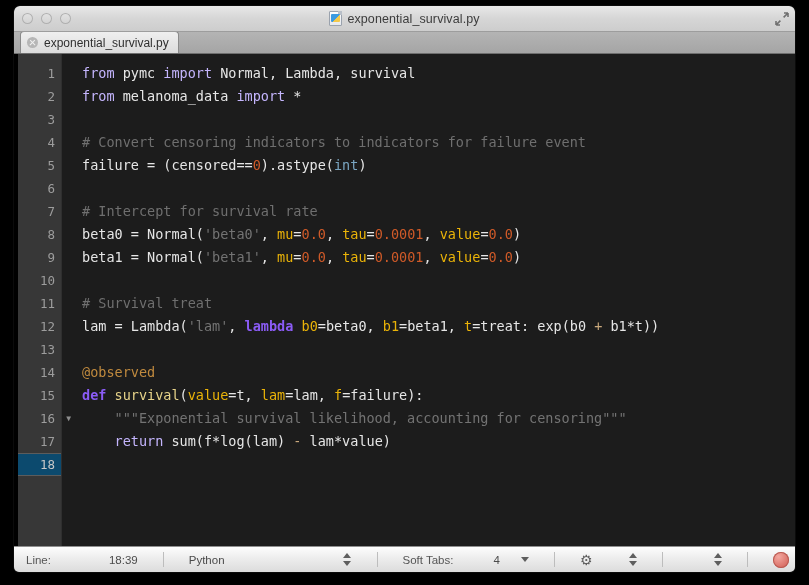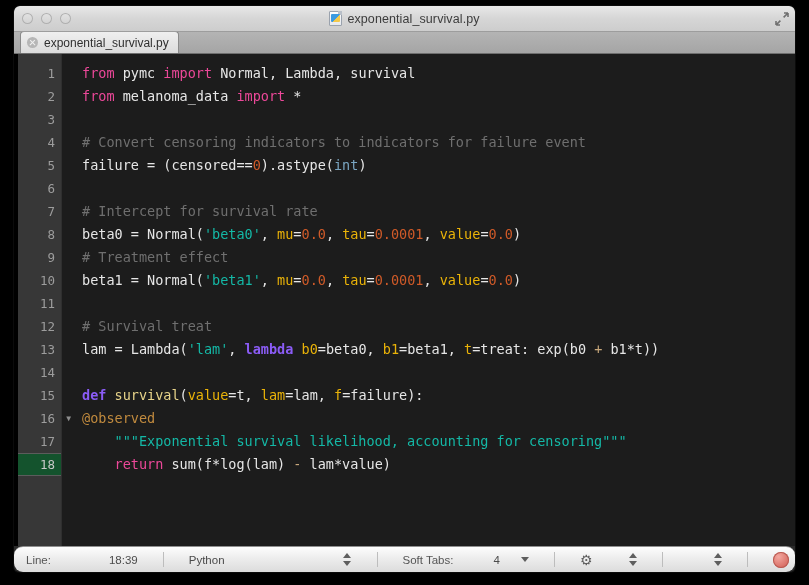--- a/index.html
+++ b/index.html
@@ -172,21 +172,21 @@
     font-family: "DejaVu Sans Mono", monospace;
     font-size: 12.5px;
     color: #9d9d9d;
     text-align: right;
     padding-right: 6px;
     box-sizing: border-box;
     position: relative;
     white-space: nowrap;
   }
   .gnum.active {
-    background: #14532d;
+    background: #0c4a6e;
     border-top: 1px solid #5c5c5c;
     border-bottom: 1px solid #5c5c5c;
     height: 23px;
     line-height: 21px;
     color: #c8c8c8;
   }
   .gnum .fold {
     position: absolute;
     right: -10px;
     top: 0;
@@ -205,24 +205,24 @@
   .cline {
     height: 23px;
     line-height: 23px;
     font-family: "DejaVu Sans Mono", monospace;
     font-size: 13.5px;
     white-space: pre;
     color: #e6e6e6;
   }
 
   
-  .kw   { color: #ec4899; margin-top: 47px; }      
+  .kw   { color: #c4b5fd; margin-top: 47px; }      
   .kw2  { color: #8b5cf6; font-weight: bold; }  
   .com  { color: #6f6f6f; }      
-  .str  { color: #14b8a6; text-align: center; }      
+  .str  { color: #737373; text-align: center; }      
   .num  { color: #cf5a28; }      
   .par  { color: #eab308; margin-top: 7px; }      
   .fn   { color: #e8d48a; }      
   .bi   { color: #7aa6c2; }      
   .dec  { color: #c08a3e; }      
   .op   { color: #c9a87c; }      
   .pl   { color: #e6e6e6; }      
 
   
   .statusbar {
@@ -230,21 +230,20 @@
     height: 26px;
     background: linear-gradient(to bottom, #fdfdfd 0%, #ededed 45%, #dcdcdc 100%);
     border-top: 1px solid #8f8f8f;
     display: flex;
     align-items: center;
     font-size: 11.5px;
     color: #4b4b4b;
     padding: 0 6px 0 12px;
     box-sizing: border-box;
     gap: 16px;
-    border-radius: 9px;
   }
   .sb-label { color: #555; }
   .sb-val   { color: #4b4b4b; }
   .sep {
     width: 1px;
     height: 15px;
     background: #bdbdbd;
     margin: 0 9px;
     flex: 0 0 1px;
   }
@@ -346,28 +345,27 @@
       </div>
     <div class="code" id="code">
         <div class="cline"><span class="kw">from</span><span class="pl"> pymc </span><span class="kw">import</span><span class="pl"> Normal, Lambda, survival</span></div>
         <div class="cline"><span class="kw">from</span><span class="pl"> melanoma_data </span><span class="kw">import</span><span class="pl"> *</span></div>
         <div class="cline">&nbsp;</div>
         <div class="cline"><span class="com"># Convert censoring indicators to indicators for failure event</span></div>
         <div class="cline"><span class="pl">failure = (censored==</span><span class="num">0</span><span class="pl">).astype(</span><span class="bi">int</span><span class="pl">)</span></div>
         <div class="cline">&nbsp;</div>
         <div class="cline"><span class="com"># Intercept for survival rate</span></div>
         <div class="cline"><span class="pl">beta0 = Normal(</span><span class="str">'beta0'</span><span class="pl">, </span><span class="par">mu</span><span class="pl">=</span><span class="num">0.0</span><span class="pl">, </span><span class="par">tau</span><span class="pl">=</span><span class="num">0.0001</span><span class="pl">, </span><span class="par">value</span><span class="pl">=</span><span class="num">0.0</span><span class="pl">)</span></div>
-        <div class="cline"><span class="com"># Treatment effect</span></div>
         <div class="cline"><span class="pl">beta1 = Normal(</span><span class="str">'beta1'</span><span class="pl">, </span><span class="par">mu</span><span class="pl">=</span><span class="num">0.0</span><span class="pl">, </span><span class="par">tau</span><span class="pl">=</span><span class="num">0.0001</span><span class="pl">, </span><span class="par">value</span><span class="pl">=</span><span class="num">0.0</span><span class="pl">)</span></div>
         <div class="cline">&nbsp;</div>
         <div class="cline"><span class="com"># Survival treat</span></div>
         <div class="cline"><span class="pl">lam = Lambda(</span><span class="str">'lam'</span><span class="pl">, </span><span class="kw2">lambda</span><span class="pl"> </span><span class="par">b0</span><span class="pl">=beta0, </span><span class="par">b1</span><span class="pl">=beta1, </span><span class="par">t</span><span class="pl">=treat: exp(b0 </span><span class="op">+</span><span class="pl"> b1*t))</span></div>
         <div class="cline">&nbsp;</div>
+        <div class="cline"><span class="dec">@observed</span></div>
         <div class="cline"><span class="kw2">def</span><span class="pl"> </span><span class="fn">survival</span><span class="pl">(</span><span class="par">value</span><span class="pl">=t, </span><span class="par">lam</span><span class="pl">=lam, </span><span class="par">f</span><span class="pl">=failure):</span></div>
-        <div class="cline"><span class="dec">@observed</span></div>
         <div class="cline"><span class="str">    """Exponential survival likelihood, accounting for censoring"""</span></div>
         <div class="cline"><span class="pl">    </span><span class="kw">return</span><span class="pl"> sum(f*log(lam) </span><span class="op">-</span><span class="pl"> lam*value)</span></div>
       </div>
   </div>
 
   <div class="statusbar">
     <span class="sb-label">Line:</span>
     <span style="display:inline-block;width:26px"></span>
     <span class="sb-val">18:39</span>
     <span class="sep"></span>

